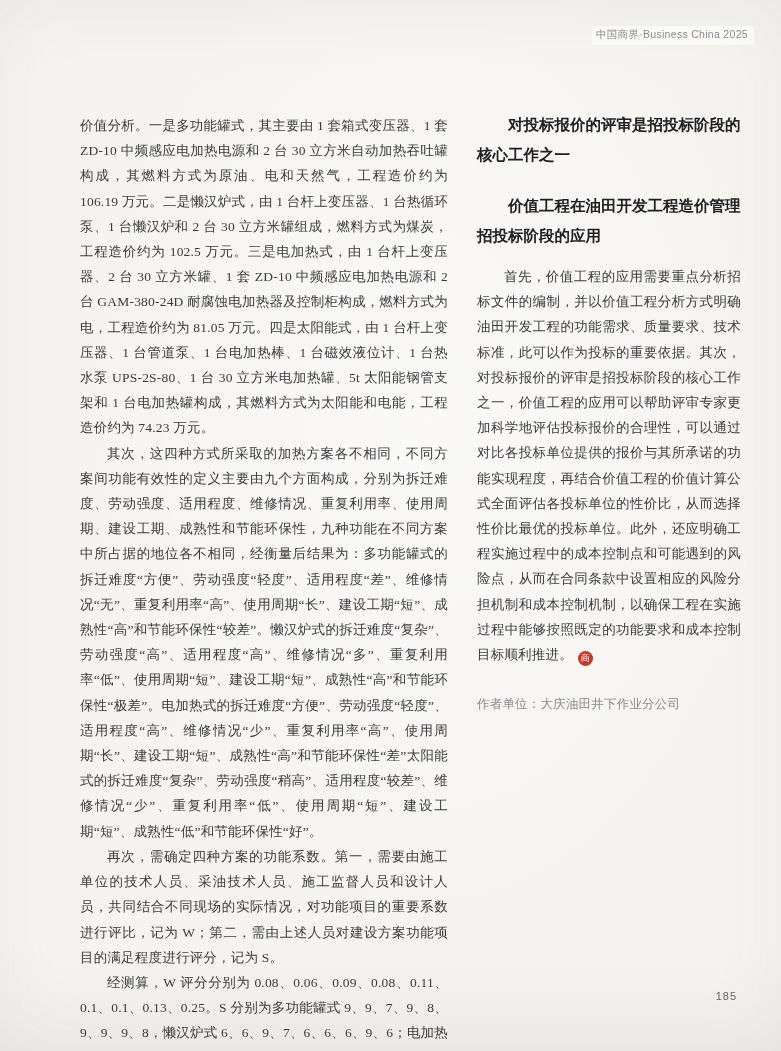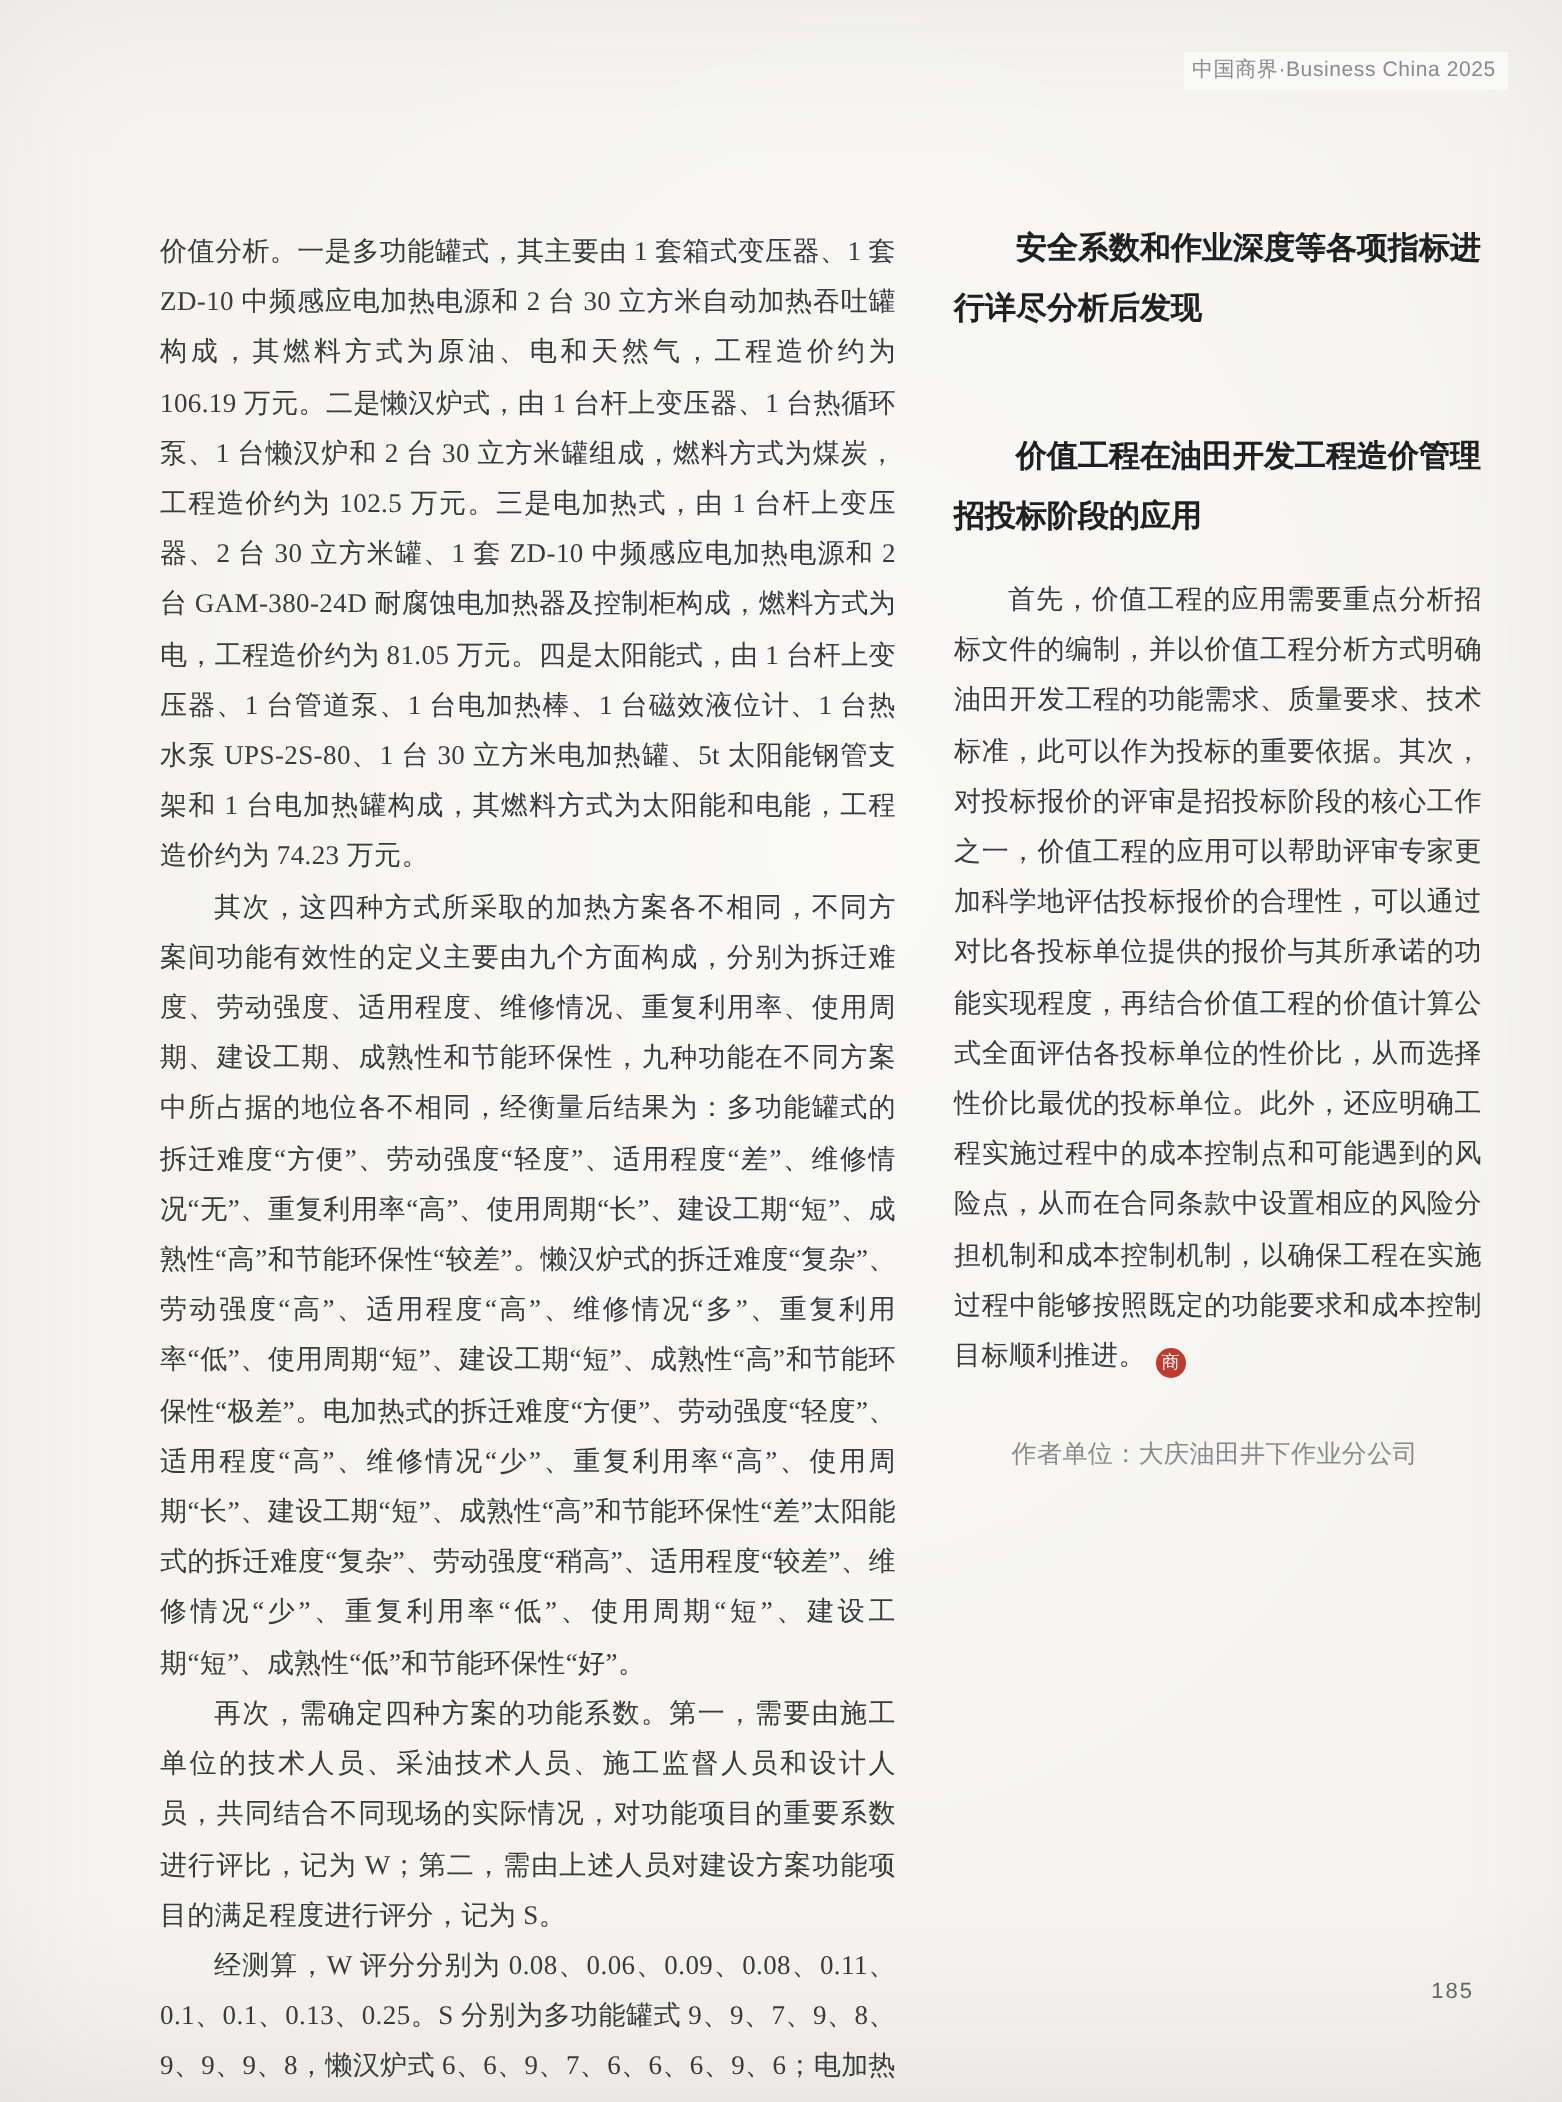--- a/index.html
+++ b/index.html
@@ -30,32 +30,32 @@
     letter-spacing:0.2px;
   }
   .para.indent{text-indent:2em;}
   .heading{
     font-family:"Liberation Sans","DejaVu Sans",sans-serif;
     font-weight:bold; color:#202022;
     font-size:15.5px; line-height:30px;
     text-indent:2em; text-align:left;
     margin:0 0 13px 0;
   }
-  .heading.second{margin-top:44px;}
+  .heading.second{margin-top:21px;}
   .endmark{
     display:inline-block; width:15px; height:15px;
     border-radius:50%;
     background:#c13a2b; color:#fff;
     font-family:"Liberation Sans","DejaVu Sans",sans-serif;
     font-size:9px; line-height:15px; text-align:center;
     text-indent:0; margin-left:5px; vertical-align:-2px;
   }
   .author{
     margin-top:27px; padding-right:32px;
-    text-align:right; text-indent:0;
+    text-indent:0;
     font-size:12.5px; color:#8a8a8c; line-height:20px;
   }
   .page-number{
     position:absolute; top:990px; right:44px;
     font-family:"Liberation Sans","DejaVu Sans",sans-serif;
     font-size:11px; color:#656567; letter-spacing:1px;
   }
 </style>
 </head>
 <body>
@@ -66,21 +66,21 @@
 
   <div class="col col-left">
     <p class="para">价值分析。一是多功能罐式，其主要由 1 套箱式变压器、1 套 ZD-10 中频感应电加热电源和 2 台 30 立方米自动加热吞吐罐构成，其燃料方式为原油、电和天然气，工程造价约为 106.19 万元。二是懒汉炉式，由 1 台杆上变压器、1 台热循环泵、1 台懒汉炉和 2 台 30 立方米罐组成，燃料方式为煤炭，工程造价约为 102.5 万元。三是电加热式，由 1 台杆上变压器、2 台 30 立方米罐、1 套 ZD-10 中频感应电加热电源和 2 台 GAM-380-24D 耐腐蚀电加热器及控制柜构成，燃料方式为电，工程造价约为 81.05 万元。四是太阳能式，由 1 台杆上变压器、1 台管道泵、1 台电加热棒、1 台磁效液位计、1 台热水泵 UPS-2S-80、1 台 30 立方米电加热罐、5t 太阳能钢管支架和 1 台电加热罐构成，其燃料方式为太阳能和电能，工程造价约为 74.23 万元。</p>
     <p class="para indent">其次，这四种方式所采取的加热方案各不相同，不同方案间功能有效性的定义主要由九个方面构成，分别为拆迁难度、劳动强度、适用程度、维修情况、重复利用率、使用周期、建设工期、成熟性和节能环保性，九种功能在不同方案中所占据的地位各不相同，经衡量后结果为：多功能罐式的拆迁难度“方便”、劳动强度“轻度”、适用程度“差”、维修情况“无”、重复利用率“高”、使用周期“长”、建设工期“短”、成熟性“高”和节能环保性“较差”。懒汉炉式的拆迁难度“复杂”、劳动强度“高”、适用程度“高”、维修情况“多”、重复利用率“低”、使用周期“短”、建设工期“短”、成熟性“高”和节能环保性“极差”。电加热式的拆迁难度“方便”、劳动强度“轻度”、适用程度“高”、维修情况“少”、重复利用率“高”、使用周期“长”、建设工期“短”、成熟性“高”和节能环保性“差”太阳能式的拆迁难度“复杂”、劳动强度“稍高”、适用程度“较差”、维修情况“少”、重复利用率“低”、使用周期“短”、建设工期“短”、成熟性“低”和节能环保性“好”。</p>
     <p class="para indent">再次，需确定四种方案的功能系数。第一，需要由施工单位的技术人员、采油技术人员、施工监督人员和设计人员，共同结合不同现场的实际情况，对功能项目的重要系数进行评比，记为 W；第二，需由上述人员对建设方案功能项目的满足程度进行评分，记为 S。</p>
     <p class="para indent">经测算，W 评分分别为 0.08、0.06、0.09、0.08、0.11、0.1、0.1、0.13、0.25。S 分别为多功能罐式 9、9、7、9、8、9、9、9、8，懒汉炉式 6、6、9、7、6、6、6、9、6；电加热式 8、8、8、8、8、9、9、9、7，太阳能式 8、6、8、7、7、8、8、8、9。</p>
 
   </div>
 
   <div class="col col-right">
-    <h2 class="heading">安全系数和作业深度等各项指标进行详尽分析后发现</h2>
+    <h2 class="heading">对投标报价的评审是招投标阶段的核心工作之一</h2>
 
     <h2 class="heading second">价值工程在油田开发工程造价管理招投标阶段的应用</h2>
     <p class="para indent">
       <span>首先，价值工程的应用需要重点分析招标文件的编制，并以价值工程分析方式明确油田开发工程的功能需求、质量要求、技术标准，此可以作为投标的重要依据。其次，对投标报价的评审是招投标阶段的核心工作之一，价值工程的应用可以帮助评审专家更加科学地评估投标报价的合理性，可以通过对比各投标单位提供的报价与其所承诺的功能实现程度，再结合价值工程的价值计算公式全面评估各投标单位的性价比，从而选择性价比最优的投标单位。此外，还应明确工程实施过程中的成本控制点和可能遇到的风险点，从而在合同条款中设置相应的风险分担机制和成本控制机制，以确保工程在实施过程中能够按照既定的功能要求和成本控制目标顺利推进。</span><span class="endmark">商</span>
     </p>
 
     <p class="para author">作者单位：大庆油田井下作业分公司</p>
   </div>
 
   <div class="page-number">185</div>

